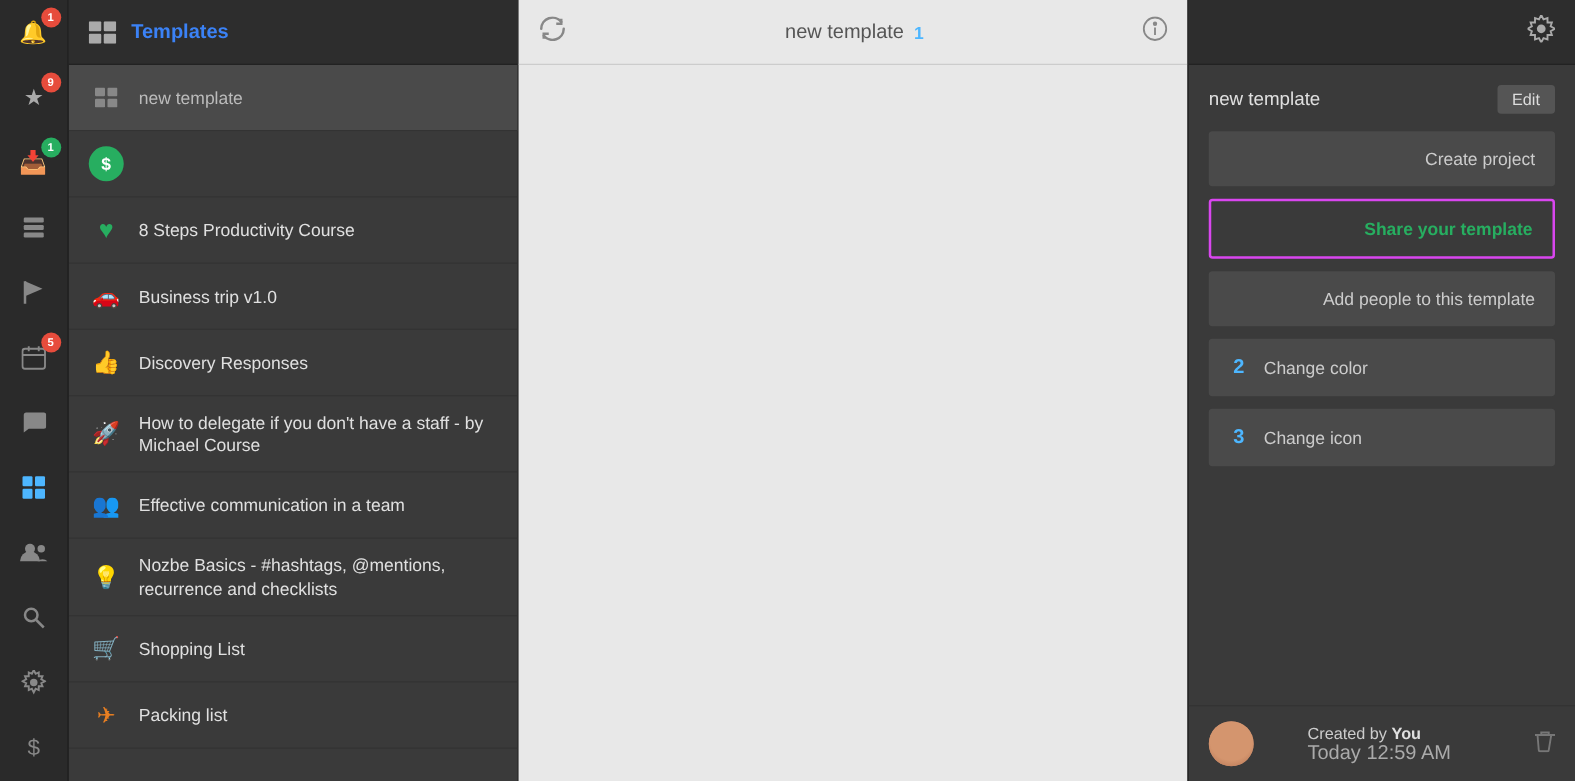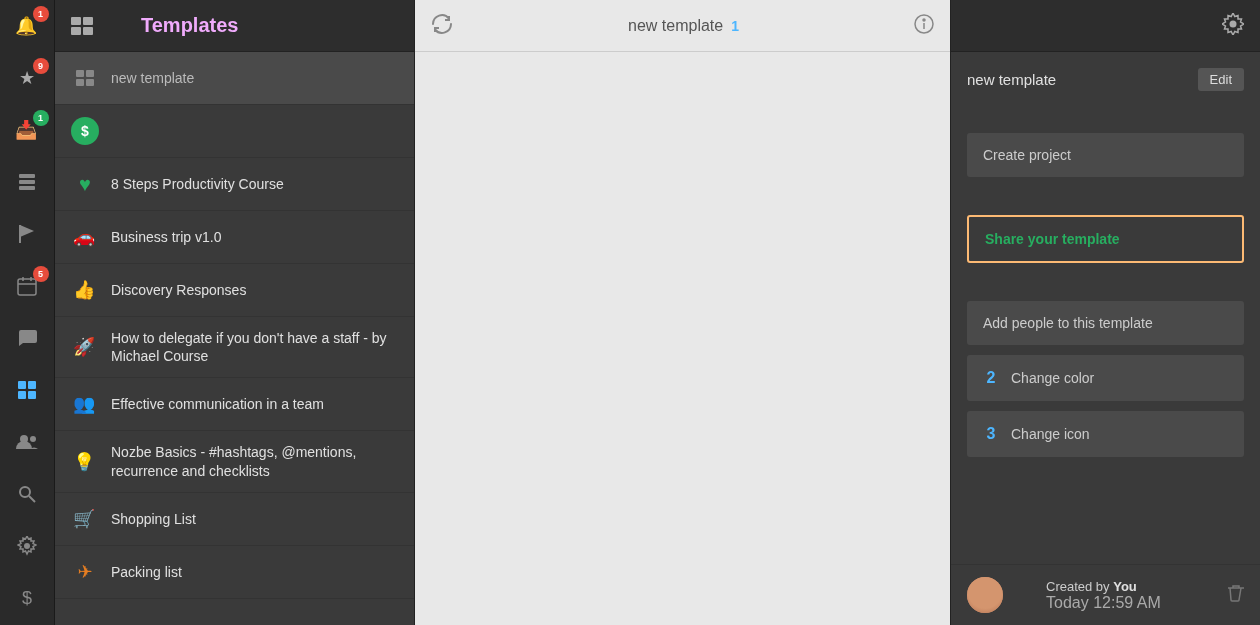--- a/index.html
+++ b/index.html
@@ -59,24 +59,23 @@
       align-items: center;
       padding: 0 16px;
       border-bottom: 1px solid #222;
     }
     .templates-header .header-icon {
       color: #aaa;
       font-size: 18px;
       margin-right: 12px;
     }
     .templates-header .header-title {
-      color: #f0abfc;
-      font-size: 20px;
+      color: #3b82f6;
+      font-size: 16px;
       font-weight: 600;
-      margin-left: 36px;
     }
     .template-list {
       flex: 1;
       overflow-y: auto;
     }
     .template-item {
       display: flex;
       align-items: center;
       padding: 12px 16px;
       cursor: pointer;
@@ -179,26 +178,25 @@
 
     .action-button {
       width: 100%;
       padding: 14px 16px;
       background: #4a4a4a;
       color: #ccc;
       border: none;
       font-size: 14px;
       cursor: pointer;
       border-radius: 3px;
-      text-align: left;
-      margin-top: 28px;
+      text-align: right;
     }
     .action-button.share {
       background: transparent;
-      border: 2px solid #fdba74;
+      border: 2px solid #d946ef;
       color: #27ae60;
       font-weight: 600;
     }
 
     .numbered-button {
       width: 100%;
       padding: 14px 16px;
       background: #4a4a4a;
       color: #ccc;
       border: none;

